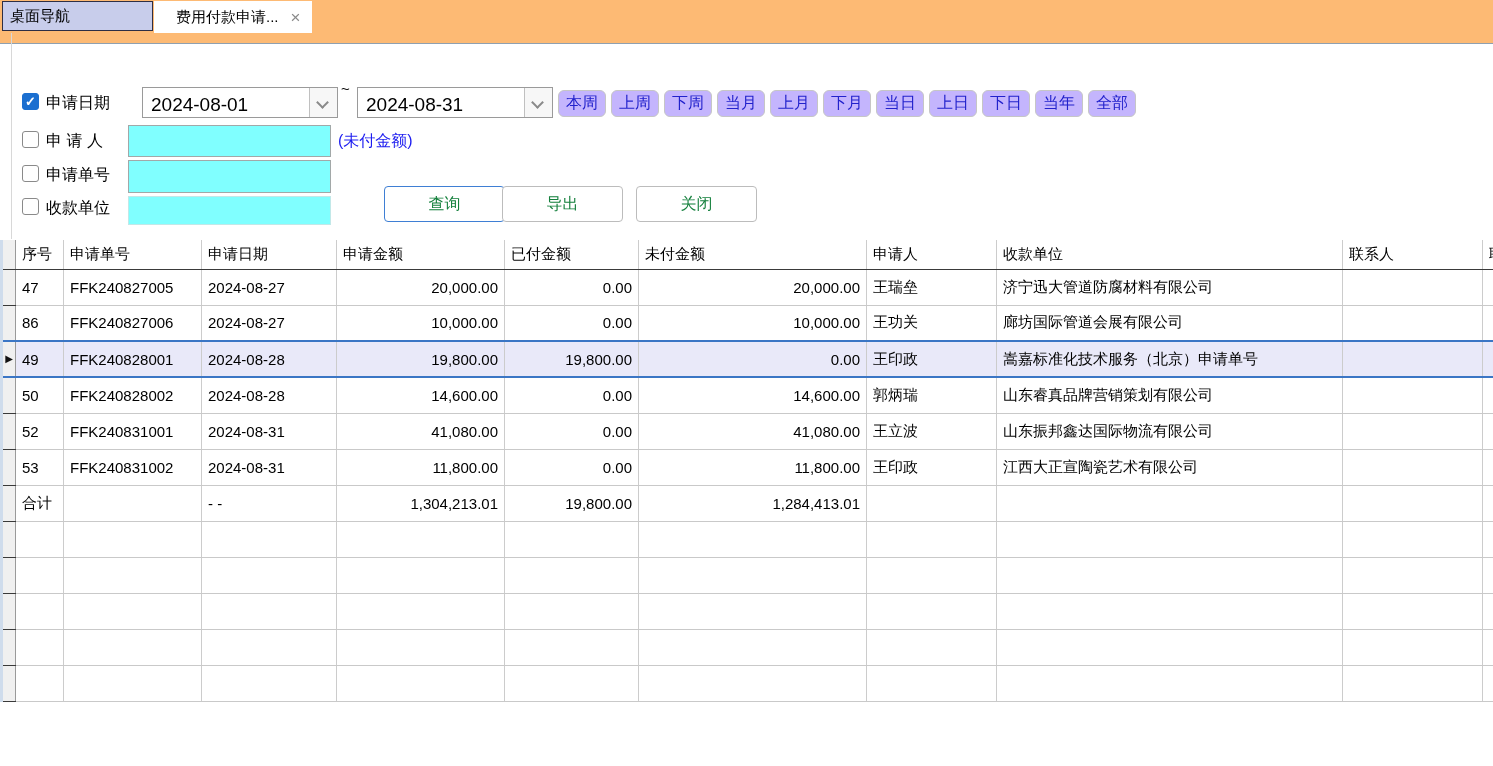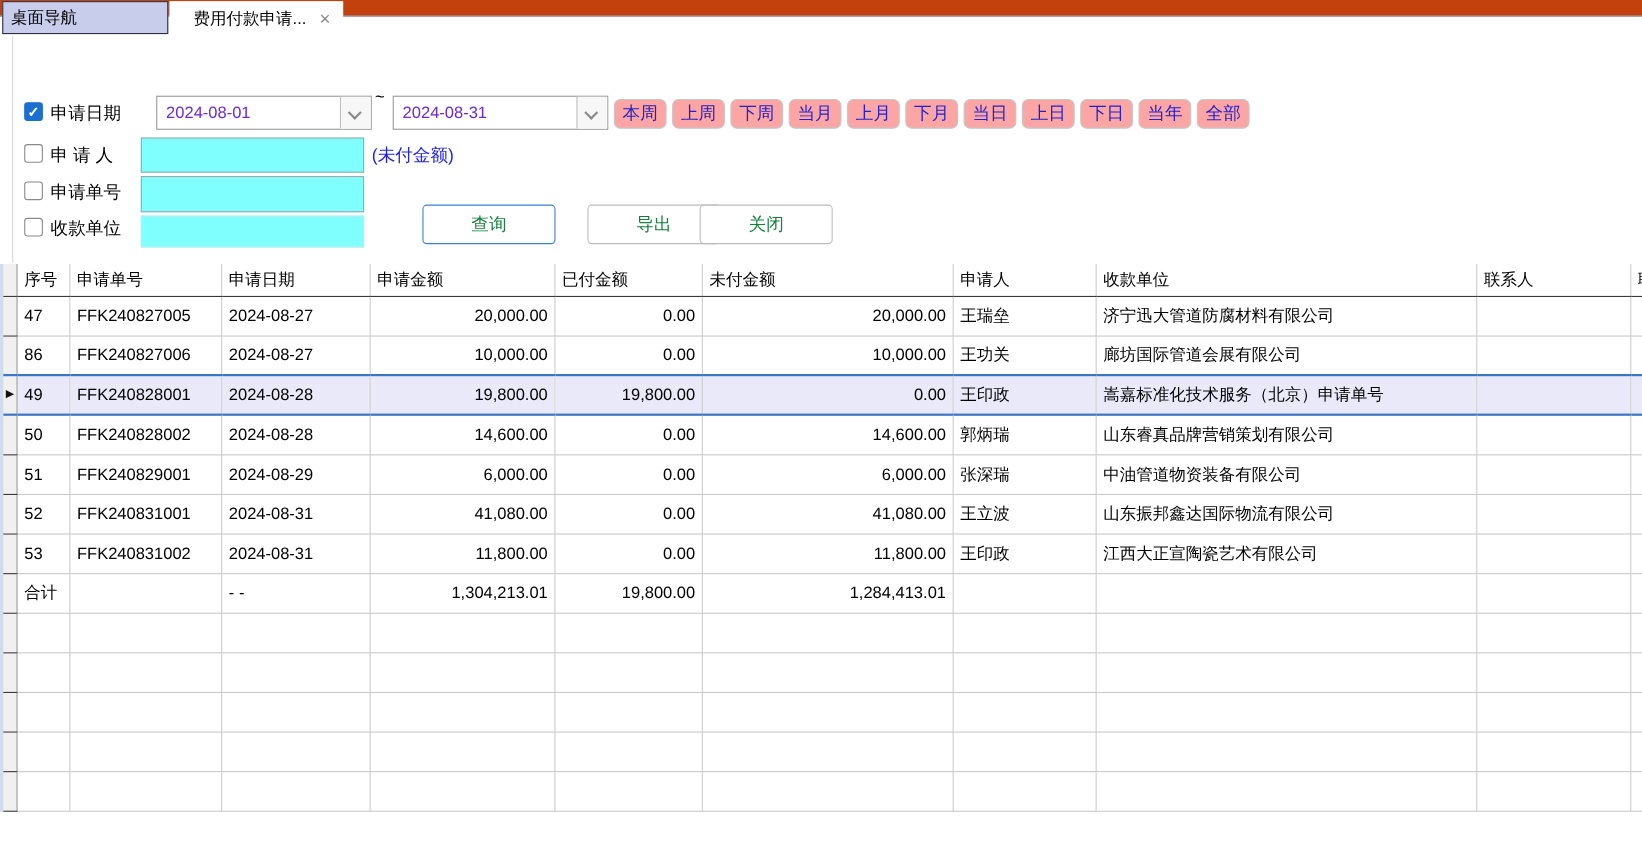--- a/index.html
+++ b/index.html
@@ -1,65 +1,65 @@
 <!DOCTYPE html>
 <html><head>
 <meta charset="utf-8">
 <style>
   * { margin:0; padding:0; }
   body { font-family:"Liberation Sans", sans-serif; background:#fff; }
   #app { position:relative; width:1493px; height:766px; background:#fff; overflow:hidden; }
 
   
-  .tabbar { position:absolute; top:0; left:0; width:1493px; height:15px;
-            background:#c2410c; border-bottom:1px solid #8fa0b0; box-sizing:border-box; }
+  .tabbar { position:absolute; top:0; left:0; width:1493px; height:44px;
+            background:#fdba74; border-bottom:1px solid #8fa0b0; box-sizing:border-box; }
   .tab { position:absolute; display:flex; align-items:center; font-size:15px; box-sizing:border-box; }
   .tab-inactive { left:2px; top:1px; width:151px; height:30px; background:#c8cdeb;
                   border:1px solid #2e2e44; padding-left:7px; color:#000; }
   .tab-active { left:154px; top:1px; width:158px; height:32px; background:#fff;
                 padding-left:22px; color:#000; z-index:2; }
   .tab-close { margin-left:12px; color:#8a8a8a; font-size:17px; line-height:17px; }
 
   
   .panel-edge { position:absolute; left:11px; top:33px; width:1px; height:206px; background:#d8d8d8; }
 
   .checkbox { position:absolute; width:17px; height:17px; box-sizing:border-box; border-radius:3px; }
   .checkbox.unchecked { background:#fff; border:1px solid #8a8a8a; }
   .checkbox.checked  { background:#1b6fd0; border:1px solid #1b6fd0; }
   .checkbox.checked::after { content:"✓"; position:absolute; left:2px; top:0px;
                              color:#fff; font-size:13px; font-weight:bold; line-height:16px; }
 
   .flabel { position:absolute; font-size:16px; color:#000; white-space:pre; }
 
   .combo { position:absolute; top:87px; width:196px; height:31px; background:#fff;
            border:1px solid #9a9a9a; box-sizing:border-box; display:flex; }
-  .combo-text { flex:1; font-size:15px; padding:6px 0 0 8px; color:#6d28d9; }
+  .combo-text { flex:1; font-size:19px; padding:6px 0 0 8px; color:#000000; }
   .combo-arrow { width:27px; border-left:1px solid #c0c0c0; background:#f7f7f7; position:relative; }
   .combo-arrow::after { content:""; position:absolute; left:8px; top:10px; width:7px; height:7px;
                         border-right:2px solid #8a8a8a; border-bottom:2px solid #8a8a8a; transform:rotate(45deg); }
   .tilde { position:absolute; left:341px; top:80px; font-size:15px; color:#000; }
 
   .qbtns { position:absolute; left:558px; top:90px; display:flex; gap:5px; }
-  .qbtn { height:27px; padding:0 7px; font-size:16px; color:#2222cc; background:#fca5a5;
+  .qbtn { height:27px; padding:0 7px; font-size:16px; color:#2222cc; background:#c4b5fd;
           border:1px solid #c6c6c6; border-radius:6px; font-family:Liberation Sans, sans-serif; white-space:nowrap; }
 
   .cyan-input { position:absolute; left:128px; width:203px; background:#80ffff;
                 border:1px solid #a2a8a8; box-sizing:border-box; font-size:15px;
                 font-family:inherit; padding:0 6px; outline:none; }
   #input-applicant { top:125px; height:32px; }
   #input-orderno   { top:160px; height:33px; }
   #input-payee     { top:196px; height:29px; border:1px solid #c2e8e8; }
 
   .hint { position:absolute; left:338px; top:131px; color:#1d1df0; font-size:16px; }
 
   .action-btn { position:absolute; top:186px; width:121px; height:36px; background:#fff;
                 font-size:16px; font-family:inherit; color:#15803d; border-radius:4px;
                 border:1px solid #bcbcbc; }
   #btn-query  { left:384px; border:1px solid #3f7fd4; }
-  #btn-export { left:534px; }
+  #btn-export { left:502px; }
   #btn-close  { left:636px; }
 
   
   .grid-wrap { position:absolute; top:240px; left:0; width:1493px; height:526px; overflow:hidden; }
   table { border-collapse:collapse; table-layout:fixed; width:1493px; }
   th, td { box-sizing:border-box; border-right:1px solid #cccccc; border-bottom:1px solid #c9c9c9;
            height:36px; padding:0 6px; font-size:15px; font-weight:normal; text-align:left;
            white-space:nowrap; overflow:hidden; color:#000; background:#fff; }
   th { height:29px; border-bottom:1px solid #3a3a3a; }
   th.gutter, td.gutter { background:#f0f0f0; border-right:1px solid #9a9a9a;
@@ -206,33 +206,20 @@
             <td class="num">14,600.00</td>
             <td class="num">0.00</td>
             <td class="num">14,600.00</td>
             <td>郭炳瑞</td>
             <td>山东睿真品牌营销策划有限公司</td>
             <td>&nbsp;</td>
             <td>&nbsp;</td>
           </tr>
           <tr>
             <td class="gutter">&nbsp;</td>
-            <td>51</td>
-            <td>FFK240829001</td>
-            <td>2024-08-29</td>
-            <td class="num">6,000.00</td>
-            <td class="num">0.00</td>
-            <td class="num">6,000.00</td>
-            <td>张深瑞</td>
-            <td>中油管道物资装备有限公司</td>
-            <td>&nbsp;</td>
-            <td>&nbsp;</td>
-          </tr>
-          <tr>
-            <td class="gutter">&nbsp;</td>
             <td>52</td>
             <td>FFK240831001</td>
             <td>2024-08-31</td>
             <td class="num">41,080.00</td>
             <td class="num">0.00</td>
             <td class="num">41,080.00</td>
             <td>王立波</td>
             <td>山东振邦鑫达国际物流有限公司</td>
             <td>&nbsp;</td>
             <td>&nbsp;</td>

